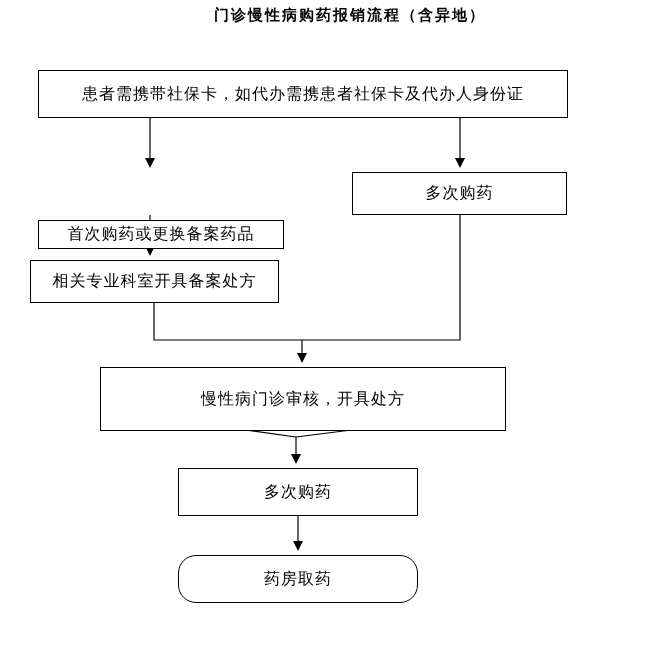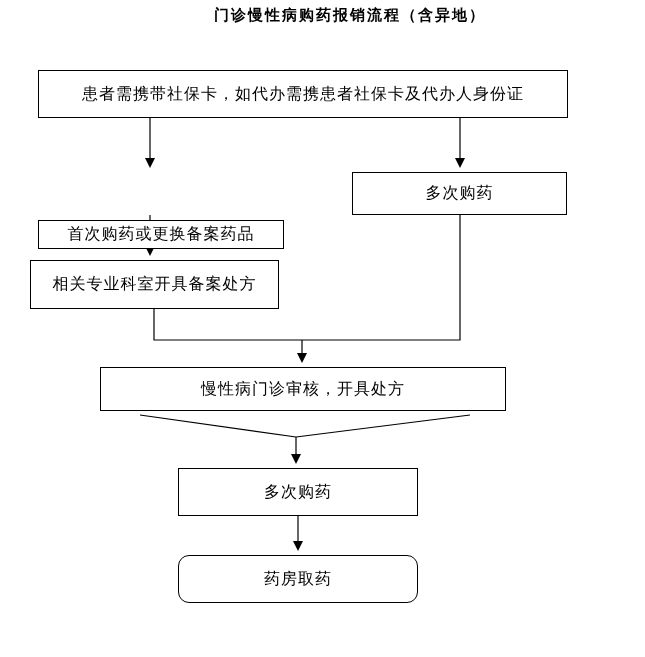--- a/index.html
+++ b/index.html
@@ -30,21 +30,21 @@
     background: #ffffff;
     display: flex;
     align-items: center;
     justify-content: center;
     font-size: 16px;
     letter-spacing: 1px;
     text-align: center;
     line-height: 1.3;
     padding: 2px 6px;
   }
-  .node.rounded { border-radius: 11px; font-family: Liberation Serif, serif; }
+  .node.rounded { border-radius: 18px; font-family: Liberation Serif, serif; }
   .connectors { position: absolute; top: 0; left: 0; }
 </style>
 </head>
 <body>
 
 <div class="stage">
 
   <div class="title">门诊慢性病购药报销流程（含异地）</div>
 
   <svg class="connectors" width="645" height="657" aria-hidden="true">
@@ -74,21 +74,21 @@
       <line x1="298" y1="516" x2="298" y2="549" marker-end="url(#arrow)"></line>
     </g>
   </svg>
 
   <div class="node" style="left:38px; top:70px; width:530px; height:48px;">患者需携带社保卡，如代办需携患者社保卡及代办人身份证</div>
 
   <div class="node" style="left:38px; top:172px; width:246px; height:29px;margin-top:48px;">首次购药或更换备案药品</div>
 
   <div class="node" style="left:352px; top:172px; width:215px; height:43px;">多次购药</div>
 
-  <div class="node" style="left:30px; top:260px; width:249px; height:49px;">相关专业科室开具备案处方</div>
+  <div class="node" style="left:30px; top:260px; width:249px; height:43px;">相关专业科室开具备案处方</div>
 
-  <div class="node" style="left:100px; top:367px; width:406px; height:44px;">慢性病门诊审核，开具处方</div>
+  <div class="node" style="left:100px; top:367px; width:406px; height:64px;">慢性病门诊审核，开具处方</div>
 
   <div class="node" style="left:178px; top:468px; width:240px; height:48px;">多次购药</div>
 
   <div class="node rounded" style="left:178px; top:555px; width:240px; height:48px;">药房取药</div>
 
 </div>
 
 </body></html>

